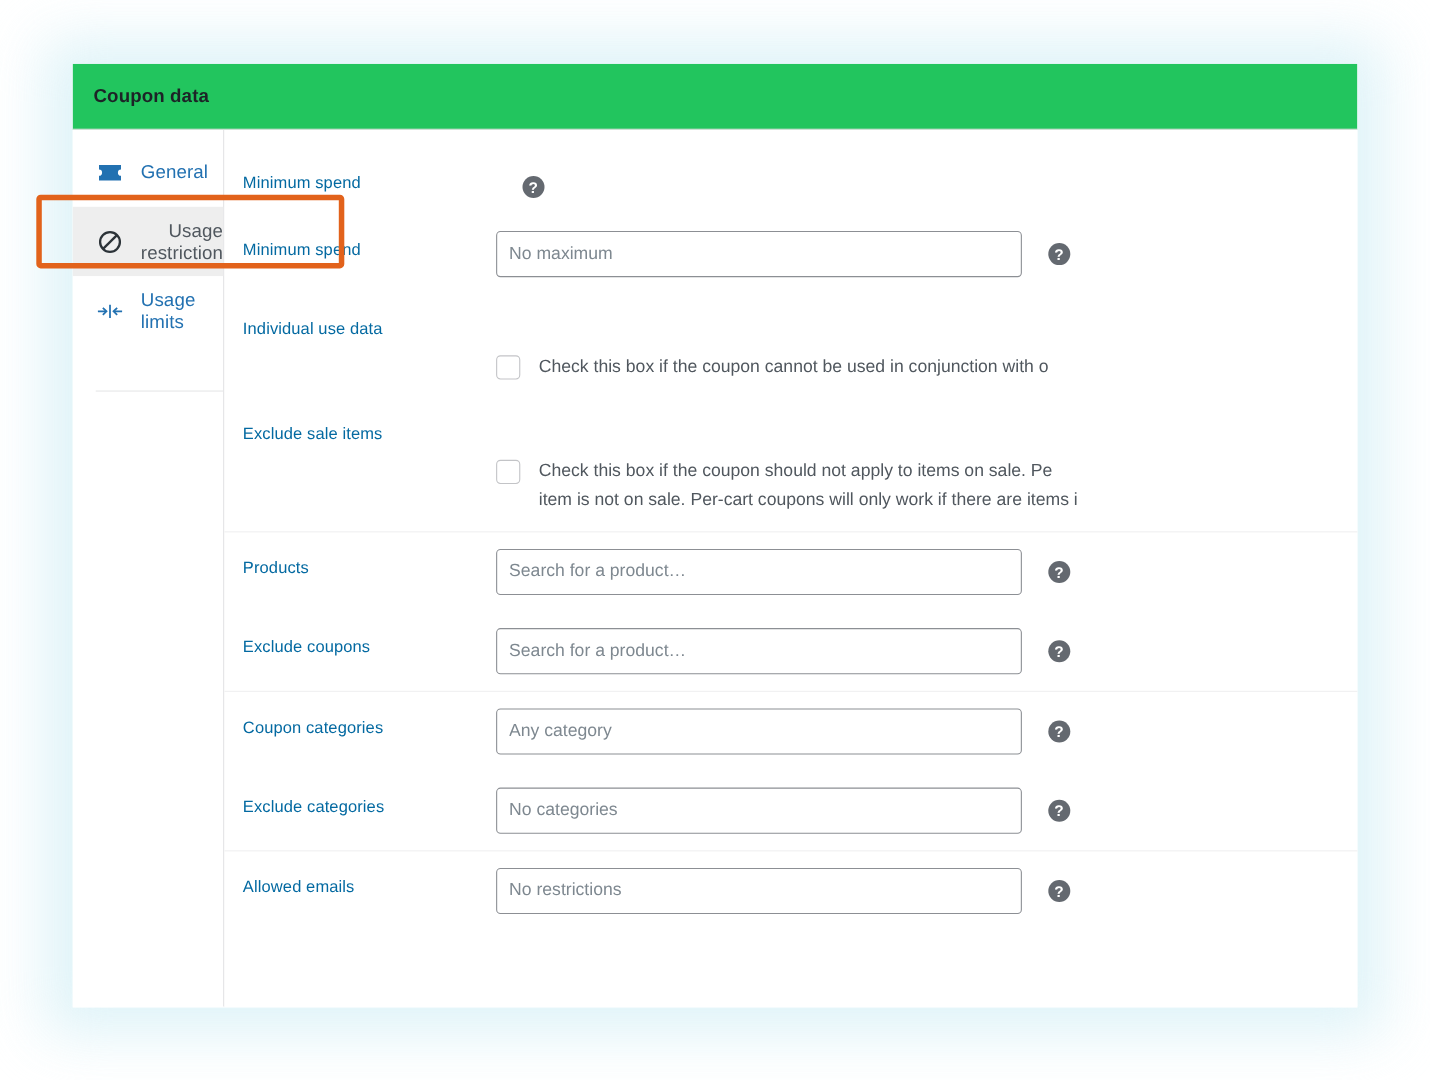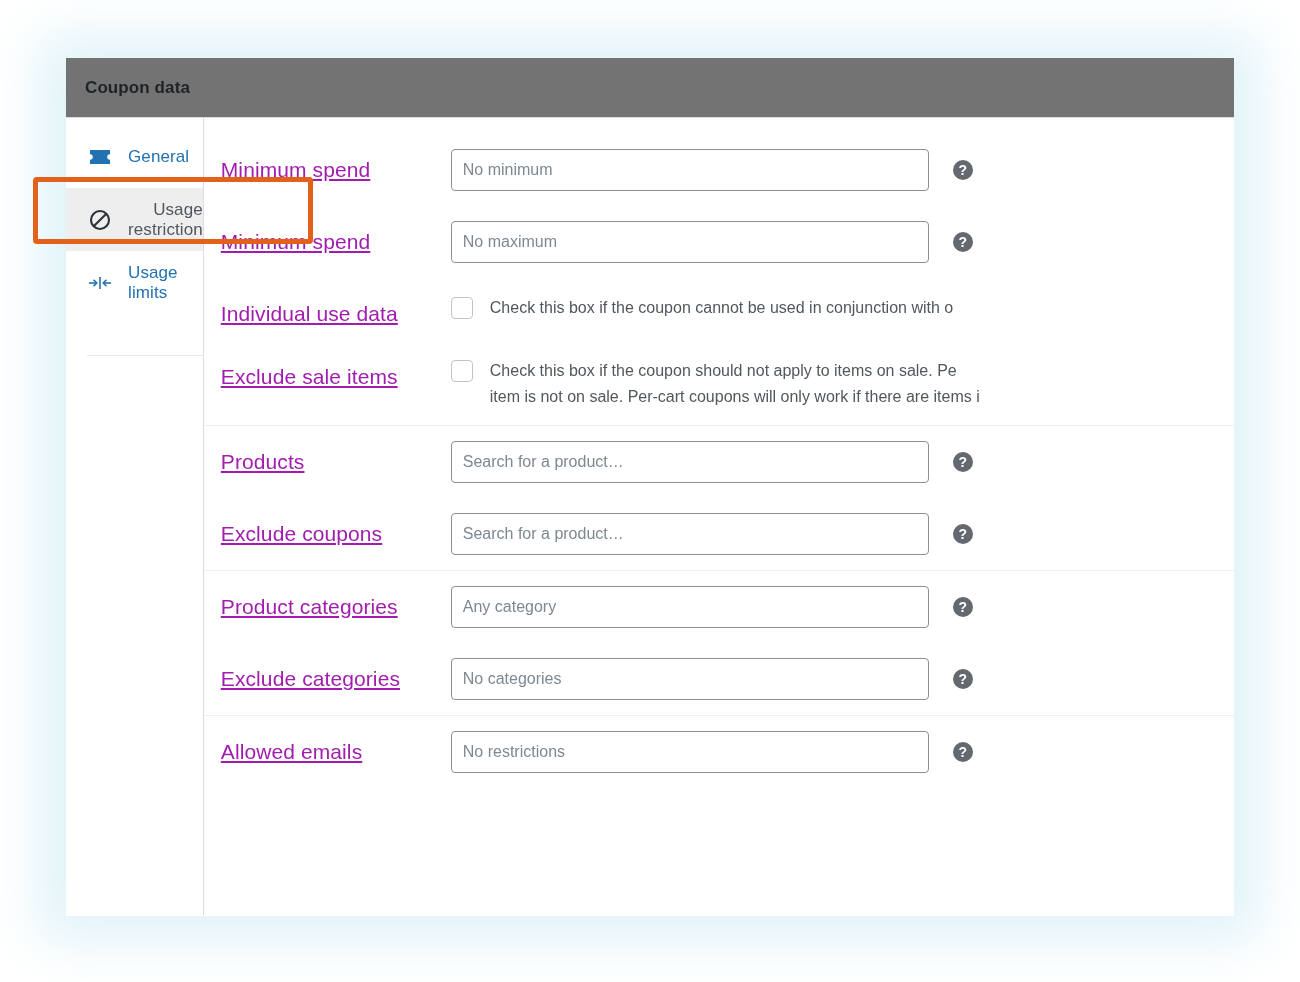--- a/index.html
+++ b/index.html
@@ -29,21 +29,21 @@
     width: 1168px; height: 858px;
     background: #ffffff;
     overflow: hidden;
   }
 
   .card-header {
     height: 60px;
     border-bottom: 1px solid #dcdcde;
     display: flex; align-items: center;
     padding-left: 19px;
-    background: #737373;
+    background: #22c55e;
   }
   .card-title {
     font-size: 17px; font-weight: bold; color: #1d2327;
     letter-spacing: .1px;
   }
 
   .card-body { display: flex; height: 797px; }
 
   
   .sidebar {
@@ -99,25 +99,24 @@
 
   .field-row {
     display: flex;
     align-items: flex-start;
     padding: 15px 0 15px 17px;
     min-height: 56px;
   }
   .field-label {
     width: 230px;
     flex: 0 0 230px;
-    font-size: 21px;
-    color: #a21caf;
+    font-size: 15px;
+    color: #0369a1;
     padding-top: 9px;
     letter-spacing: .1px;
-    text-decoration: underline;
   }
   .field-control { flex: 1; display: flex; align-items: flex-start; }
 
   .text-input {
     width: 478px;
     height: 42px;
     border: 1px solid #8c8f94;
     border-radius: 4px;
     background: #fff;
     font-family: "Liberation Sans", sans-serif;
@@ -137,21 +136,21 @@
     font-weight: bold;
     display: flex; align-items: center; justify-content: center;
     margin-left: 24px;
     margin-top: 11px;
     flex: 0 0 20px;
     cursor: pointer;
     line-height: 1;
   }
 
   
-  .check-control { display: flex; align-items: flex-start; padding-top: 2px; }
+  .check-control { display: flex; align-items: flex-start; padding-top: 2px; margin-top: 37px; }
   .cbox {
     width: 22px; height: 22px;
     border: 1px solid #c3c4c7;
     border-radius: 4px;
     background: #fff;
     flex: 0 0 22px;
     margin-top: 2px;
     cursor: pointer;
   }
   .cb-desc {
@@ -216,21 +215,20 @@
         <div class="side-divider"></div>
       </div>
 
       <div class="form-panel">
 
         <div class="form-section">
 
           <div class="field-row">
             <div class="field-label">Minimum spend</div>
             <div class="field-control">
-              <input class="text-input" type="text" placeholder="No minimum" style="">
               <span class="help-icon">?</span>
             </div>
           </div>
 
           <div class="field-row">
             <div class="field-label">Minimum spend</div>
             <div class="field-control">
               <input class="text-input" type="text" placeholder="No maximum" style="">
               <span class="help-icon">?</span>
             </div>
@@ -269,21 +267,21 @@
             <div class="field-control">
               <input class="text-input" type="text" placeholder="Search for a product…" style="">
               <span class="help-icon">?</span>
             </div>
           </div>
         </div>
 
         <div class="form-section">
 
           <div class="field-row">
-            <div class="field-label">Product categories</div>
+            <div class="field-label">Coupon categories</div>
             <div class="field-control">
               <input class="text-input" type="text" placeholder="Any category" style="">
               <span class="help-icon">?</span>
             </div>
           </div>
 
           <div class="field-row">
             <div class="field-label">Exclude categories</div>
             <div class="field-control">
               <input class="text-input" type="text" placeholder="No categories" style="">

